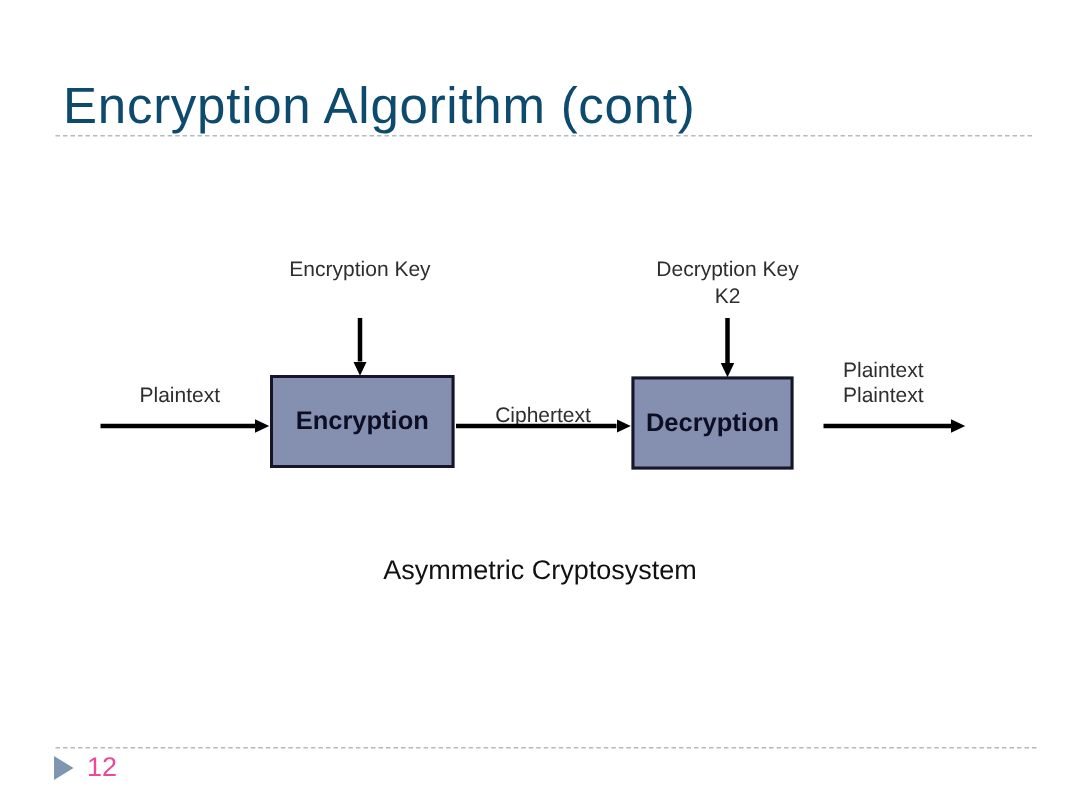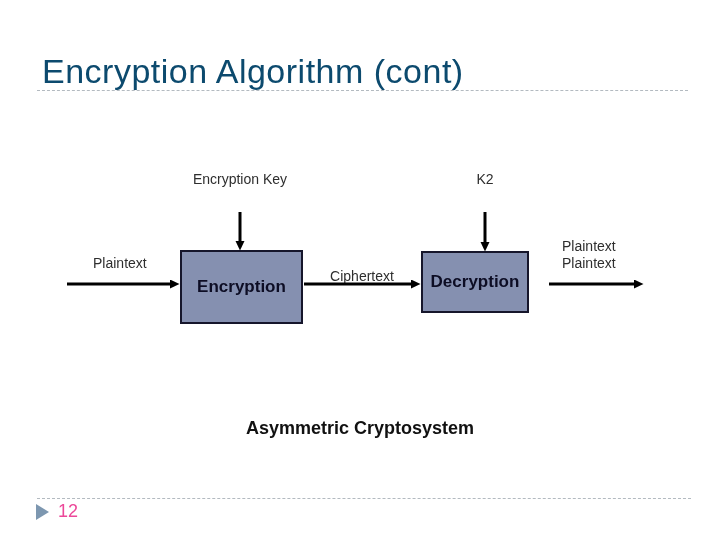--- a/index.html
+++ b/index.html
@@ -51,30 +51,29 @@
     background: #8590b0;
     border: 2px solid #16162b;
     box-sizing: border-box;
     display: flex;
     align-items: center;
     justify-content: center;
     font-size: 17px;
     font-weight: bold;
     color: #0d0d24;
   }
-  #encryption-box { left: 180px; top: 250px; width: 123px; height: 74px; }
+  #encryption-box { left: 180px; top: 250px; width: 123px; height: 62px; }
   #decryption-box { left: 421px; top: 251px; width: 108px; height: 62px; }
 
   #caption {
     left: 0; top: 370px; width: 720px;
     text-align: center;
     font-size: 18px;
-    font-weight: bold;
+    font-weight: normal;
     color: #111111;
-    margin-top: 48px;
   }
 
   #page-number-icon {
     left: 36px; top: 504px;
     width: 0; height: 0;
     border-top: 8px solid transparent;
     border-bottom: 8px solid transparent;
     border-left: 13px solid #7d97b0;
   }
   #page-number { left: 58px; top: 501px; font-size: 18px; color: #ec4899; }
@@ -86,20 +85,21 @@
 
 <div id="slide">
 
   <div class="abs" id="slide-title">Encryption Algorithm (cont)</div>
   <div class="abs dashed-rule" id="title-rule"></div>
 
   <div class="abs key-label" id="encryption-key-label">
     <div>Encryption Key</div>
   </div>
   <div class="abs key-label" id="decryption-key-label">
+    <div>Decryption Key</div>
     <div>K2</div>
   </div>
 
   <div class="abs flow-label" id="plaintext-label">Plaintext</div>
   <div class="abs flow-label" id="ciphertext-label">Ciphertext</div>
   <div class="abs flow-label" id="original-plaintext-label">
     <div>Plaintext</div>
     <div>Plaintext</div>
   </div>
 

